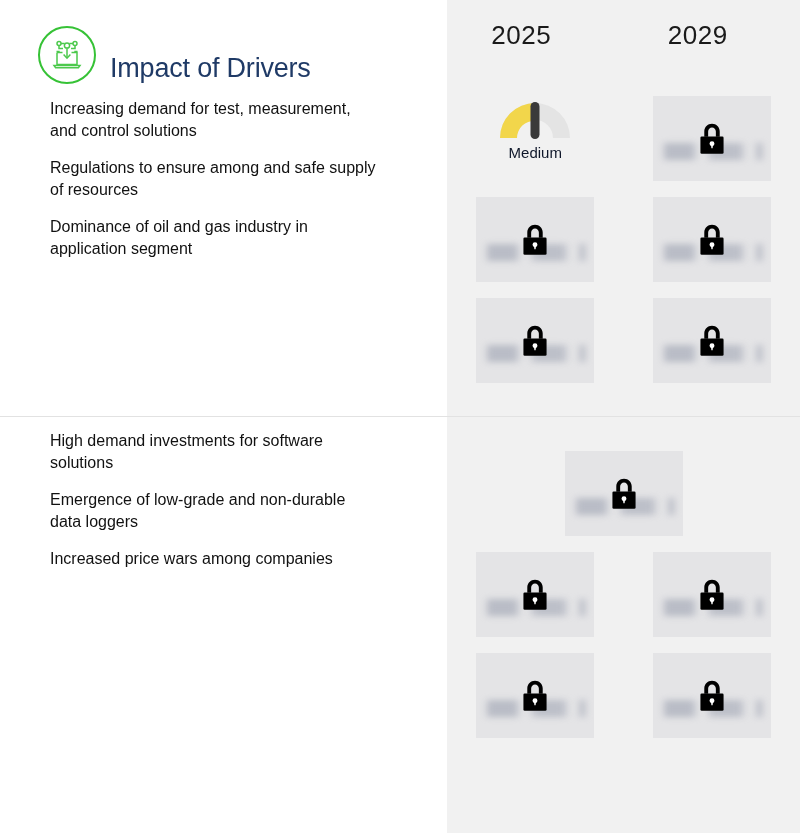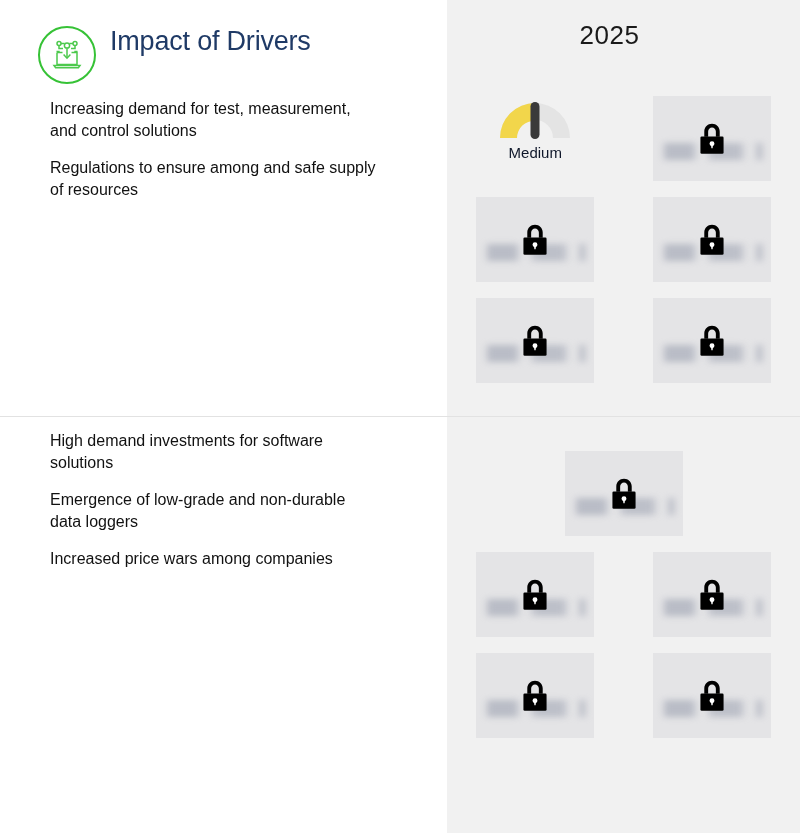--- a/index.html
+++ b/index.html
@@ -49,21 +49,21 @@
   .section {
     position: absolute;
     left: 0;
     width: 447px;
   }
   #section-drivers  { top: 0px; }
   #section-challenges { top: 416px; }
 
   .section-header {
     display: flex;
-    align-items: flex-start;
+    align-items: flex-end;
     padding: 26px 0 0 38px;
     gap: 14px;
   }
   .header-icon {
     width: 58px; height: 58px;
     border: 2.5px solid #36c236;
     border-radius: 50%;
     display: flex;
     align-items: center;
     justify-content: center;
@@ -161,20 +161,21 @@
     font-weight: 400;
   }
 </style>
 </head>
 <body>
 
 <div id="right-panel-bg"></div>
 
 <div id="year-header">
   <div class="year-cell">2025</div>
+  <div class="year-cell">2029</div>
 </div>
 
 <div class="section" id="section-drivers">
   <div class="section-header">
     <div class="header-icon">
       <svg width="40" height="40" viewBox="0 0 40 40" fill="none" stroke="#4cc94c" stroke-width="1.5">
         <circle cx="12" cy="8.5" r="2"></circle>
           <circle cx="28" cy="8.5" r="2"></circle>
         <circle cx="20" cy="10.5" r="2.6"></circle>
         <path d="M14 8.5h3.5M22.5 8.5H26"></path>
@@ -185,20 +186,21 @@
         <path d="M10 17.5v12h20v-12h-5.5"></path>
         <path d="M15.5 17.5H10"></path>
         <path d="M7 30.5h26l-1.6 2.2H8.6z"></path>
       </svg>
     </div>
     <div class="header-title">Impact of Drivers</div>
   </div>
   <div class="bullet-list">
     <div class="bullet-item">Increasing demand for test, measurement, and control solutions</div>
     <div class="bullet-item">Regulations to ensure among and safe supply of resources</div>
+    <div class="bullet-item">Dominance of oil and gas industry in application segment</div>
   </div>
 </div>
 
 <div class="grid" id="grid-drivers">
 
   <div class="grid-row">
     <div class="grid-cell">
       <div class="gauge-wrap">
         <svg class="gauge-svg" width="82" height="46" viewBox="0 0 82 46">
           <path d="M6 42 A35 35 0 0 1 76 42 L59 42 A18 18 0 0 0 23 42 Z" fill="#e4e4e4"></path>

